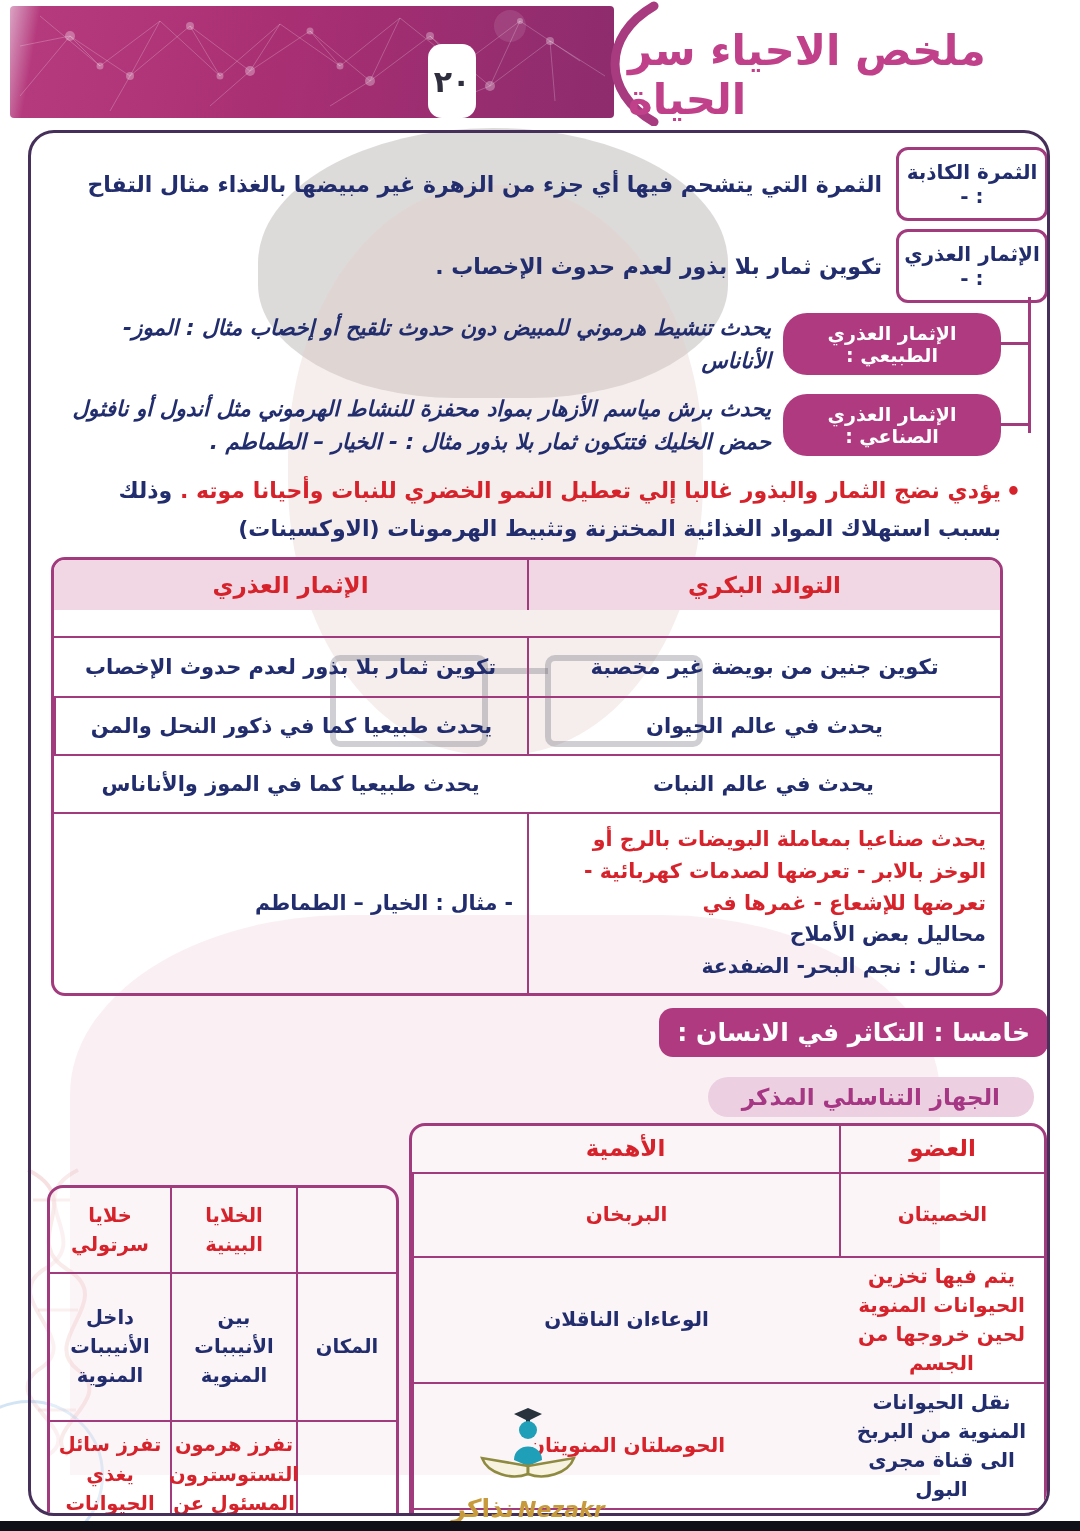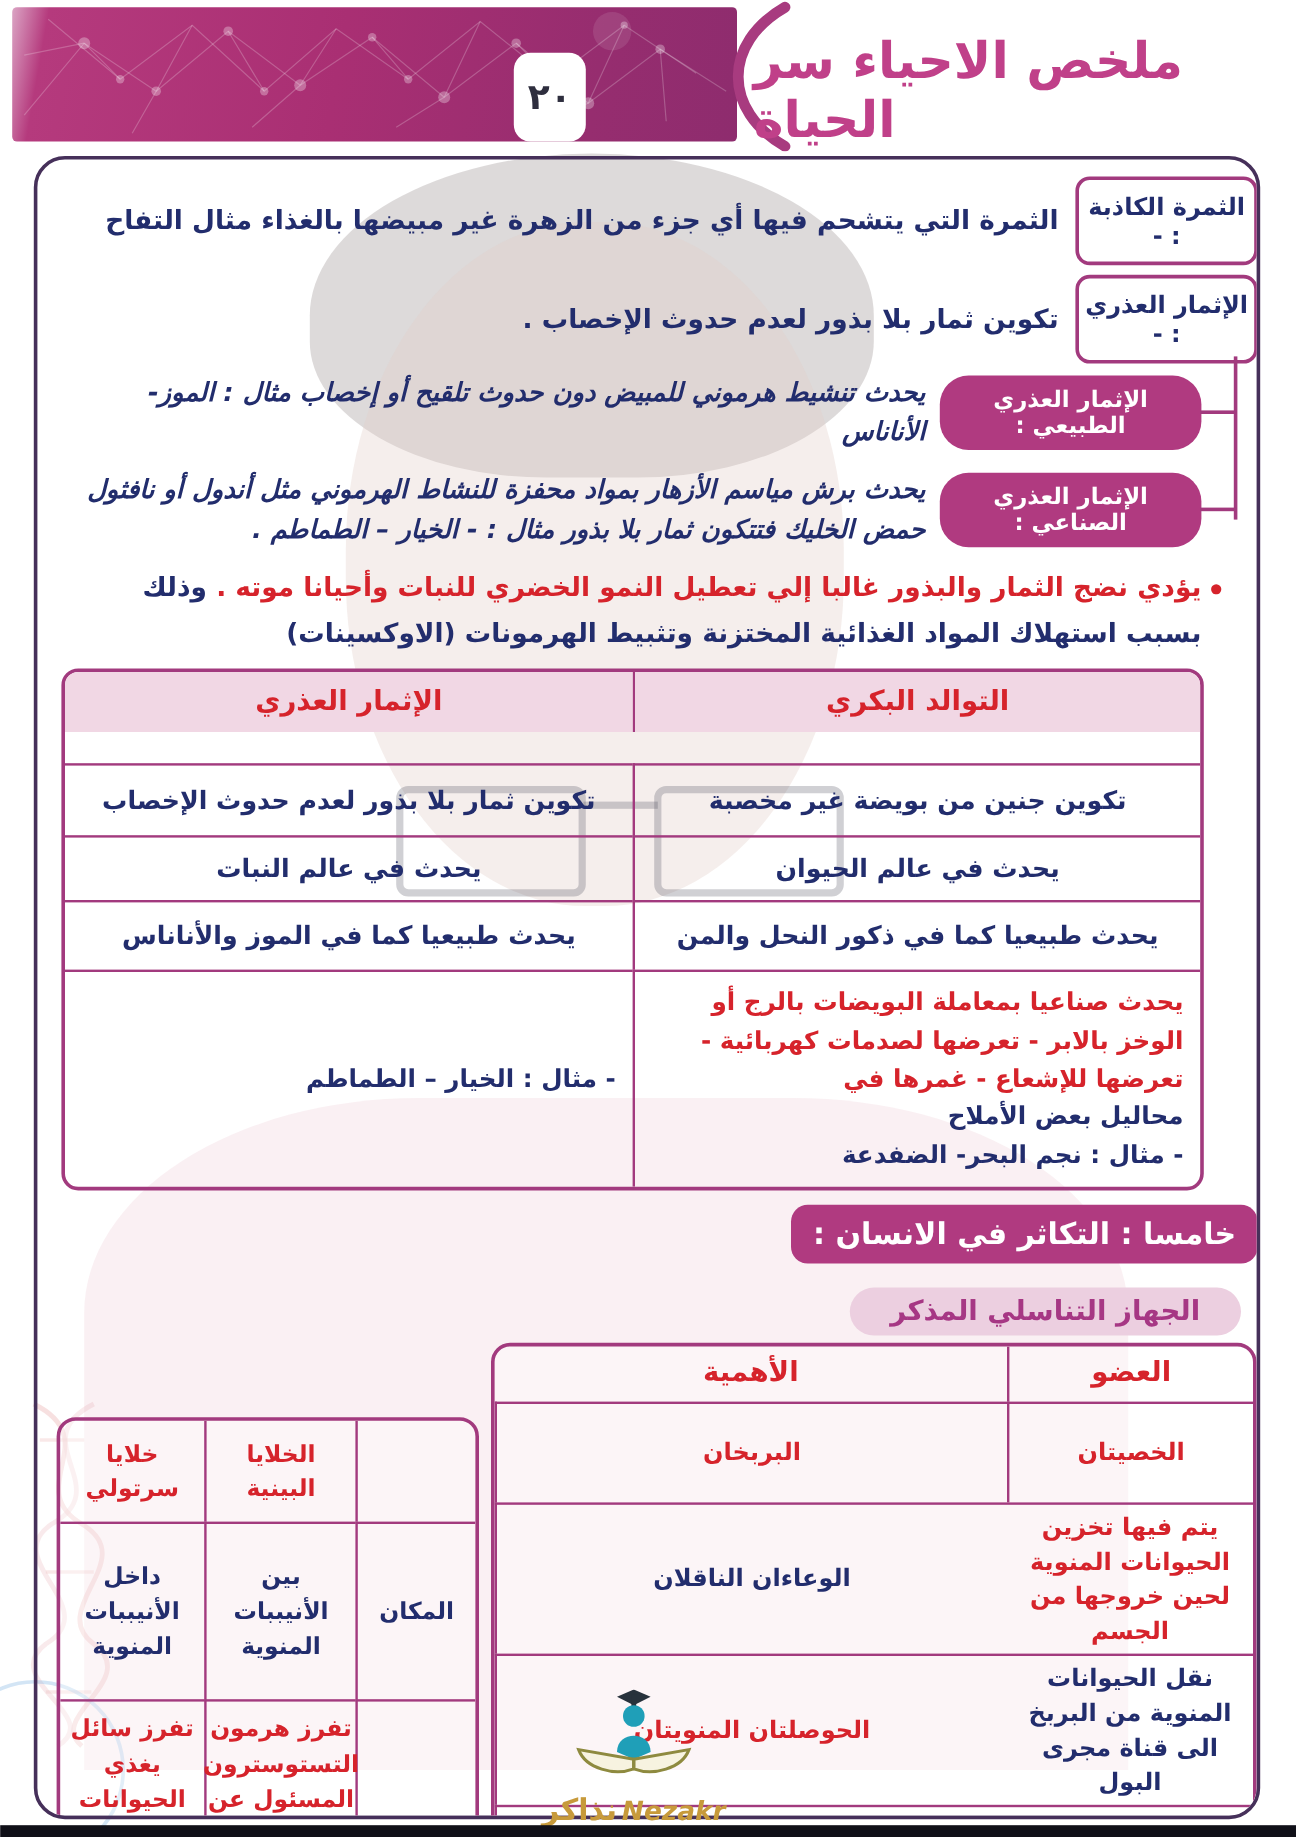--- a/index.html
+++ b/index.html
@@ -30,21 +30,21 @@
   .ph-glass-l{position:absolute;left:330px;top:655px;width:158px;height:92px;border:6px solid rgba(72,72,88,.26);border-radius:10px;}
   .ph-glass-r{position:absolute;left:545px;top:655px;width:158px;height:92px;border:6px solid rgba(72,72,88,.26);border-radius:10px;}
   .ph-bridge{position:absolute;left:486px;top:668px;width:62px;height:6px;background:rgba(72,72,88,.26);}
   .ph-shirt{position:absolute;left:70px;top:915px;width:870px;height:560px;background:rgba(244,222,228,.45);border-radius:32% 32% 0 0;}
   .ph-dna{position:absolute;left:8px;top:1160px;opacity:.45;}
   .ph-blue{position:absolute;left:-46px;top:1400px;width:150px;height:150px;border:3px solid rgba(130,180,225,.35);border-radius:50%;}
   
   .header{position:absolute;top:0;left:0;width:1080px;height:126px;z-index:3;}
   .banner{position:absolute;left:10px;top:6px;width:604px;height:112px;border-radius:4px;overflow:hidden;
     background:linear-gradient(100deg,#dba4c4 0%,#b53a7d 5%,#a92f73 45%,#962d6f 80%,#8e2c6e 100%);}
-  .page-tab{position:absolute;left:428px;top:44px;width:60px;height:74px;background:#ffffff;border-radius:14px;
+  .page-tab{position:absolute;left:428px;top:44px;width:48px;height:74px;background:#ffffff;border-radius:14px;
     display:flex;align-items:center;justify-content:center;font-size:30px;color:#2e2e3e;}
   .crescent{position:absolute;left:584px;top:0px;}
   .title{position:absolute;right:12px;top:26px;width:440px;text-align:left;font-size:42px;color:var(--title);letter-spacing:-1px;}
   
   .panel{position:absolute;left:28px;top:130px;width:1022px;height:1386px;z-index:2;
     border:3px solid var(--panel-border);border-radius:26px;padding:10px 0 0 0;overflow:hidden;}
   
   .def-row{display:flex;align-items:center;margin:4px -1px 8px 10px;}
   .def-label{flex:0 0 152px;border:3px solid var(--magenta-border);border-radius:12px;background:#fff;
     padding:10px 4px;text-align:center;font-size:20px;color:var(--navy);}
@@ -191,23 +191,23 @@
   </div>
 
   <div class="cmp">
     <div class="c hd bL">التوالد البكري</div>
     <div class="c hd">الإثمار العذري</div>
 
     <div class="c r1 bL">تكوين جنين من بويضة غير مخصبة</div>
     <div class="c r1">تكوين ثمار بلا بذور لعدم حدوث الإخصاب</div>
 
     <div class="c r2 bL">يحدث في عالم الحيوان</div>
+    <div class="c r3 bL">يحدث طبيعيا كما في ذكور النحل والمن</div>
+
     <div class="c r2">يحدث في عالم النبات</div>
-
-    <div class="c r3 bL">يحدث طبيعيا كما في ذكور النحل والمن</div>
     <div class="c r3">يحدث طبيعيا كما في الموز والأناناس</div>
 
     <div class="c r4 bL">
       <span class="red">يحدث صناعيا بمعاملة البويضات بالرج أو الوخز بالابر - تعرضها لصدمات كهربائية - تعرضها للإشعاع - غمرها في</span>
       <span class="navy">محاليل بعض الأملاح</span>
       <span class="navy">- مثال : نجم البحر- الضفدعة</span>
     </div>
     <div class="c r4">
       <span class="navy">- مثال : الخيار – الطماطم</span>
     </div>

